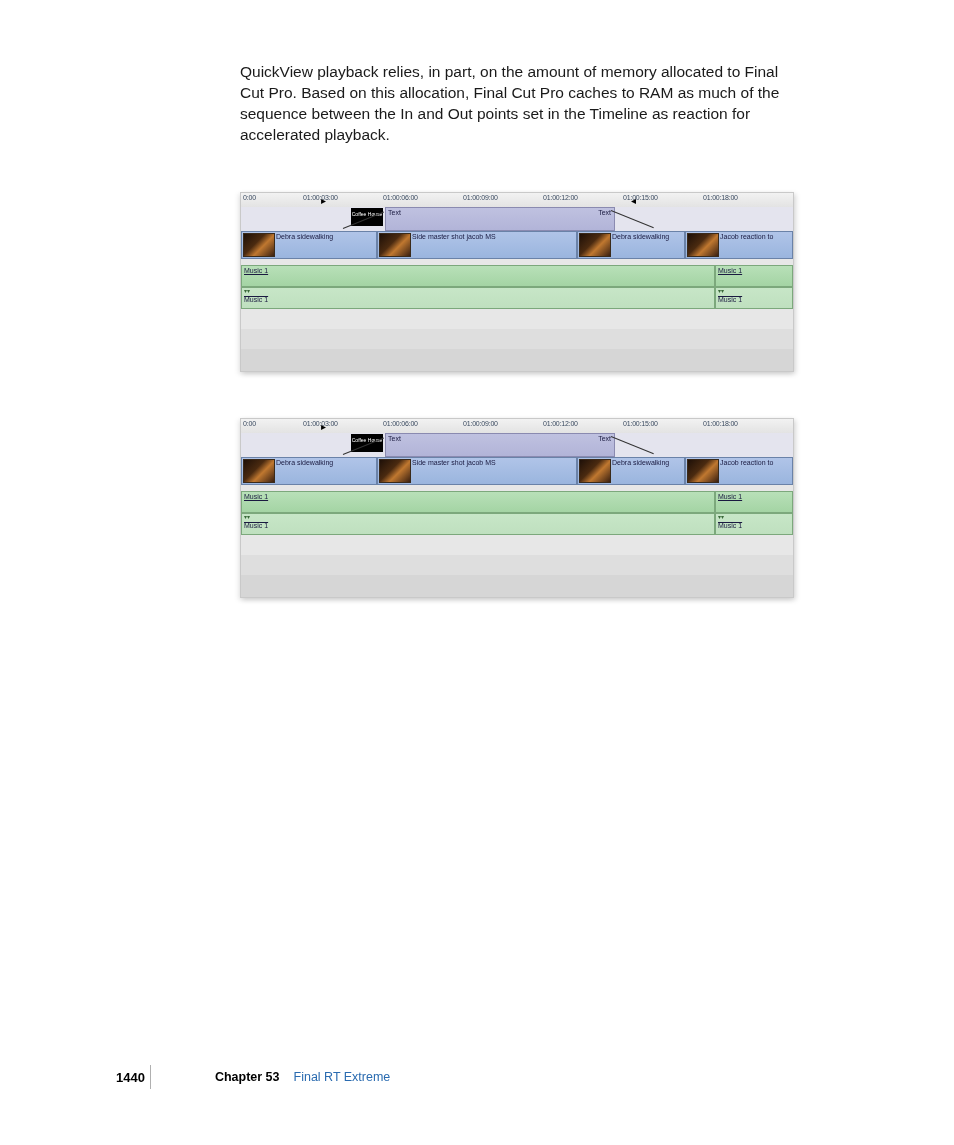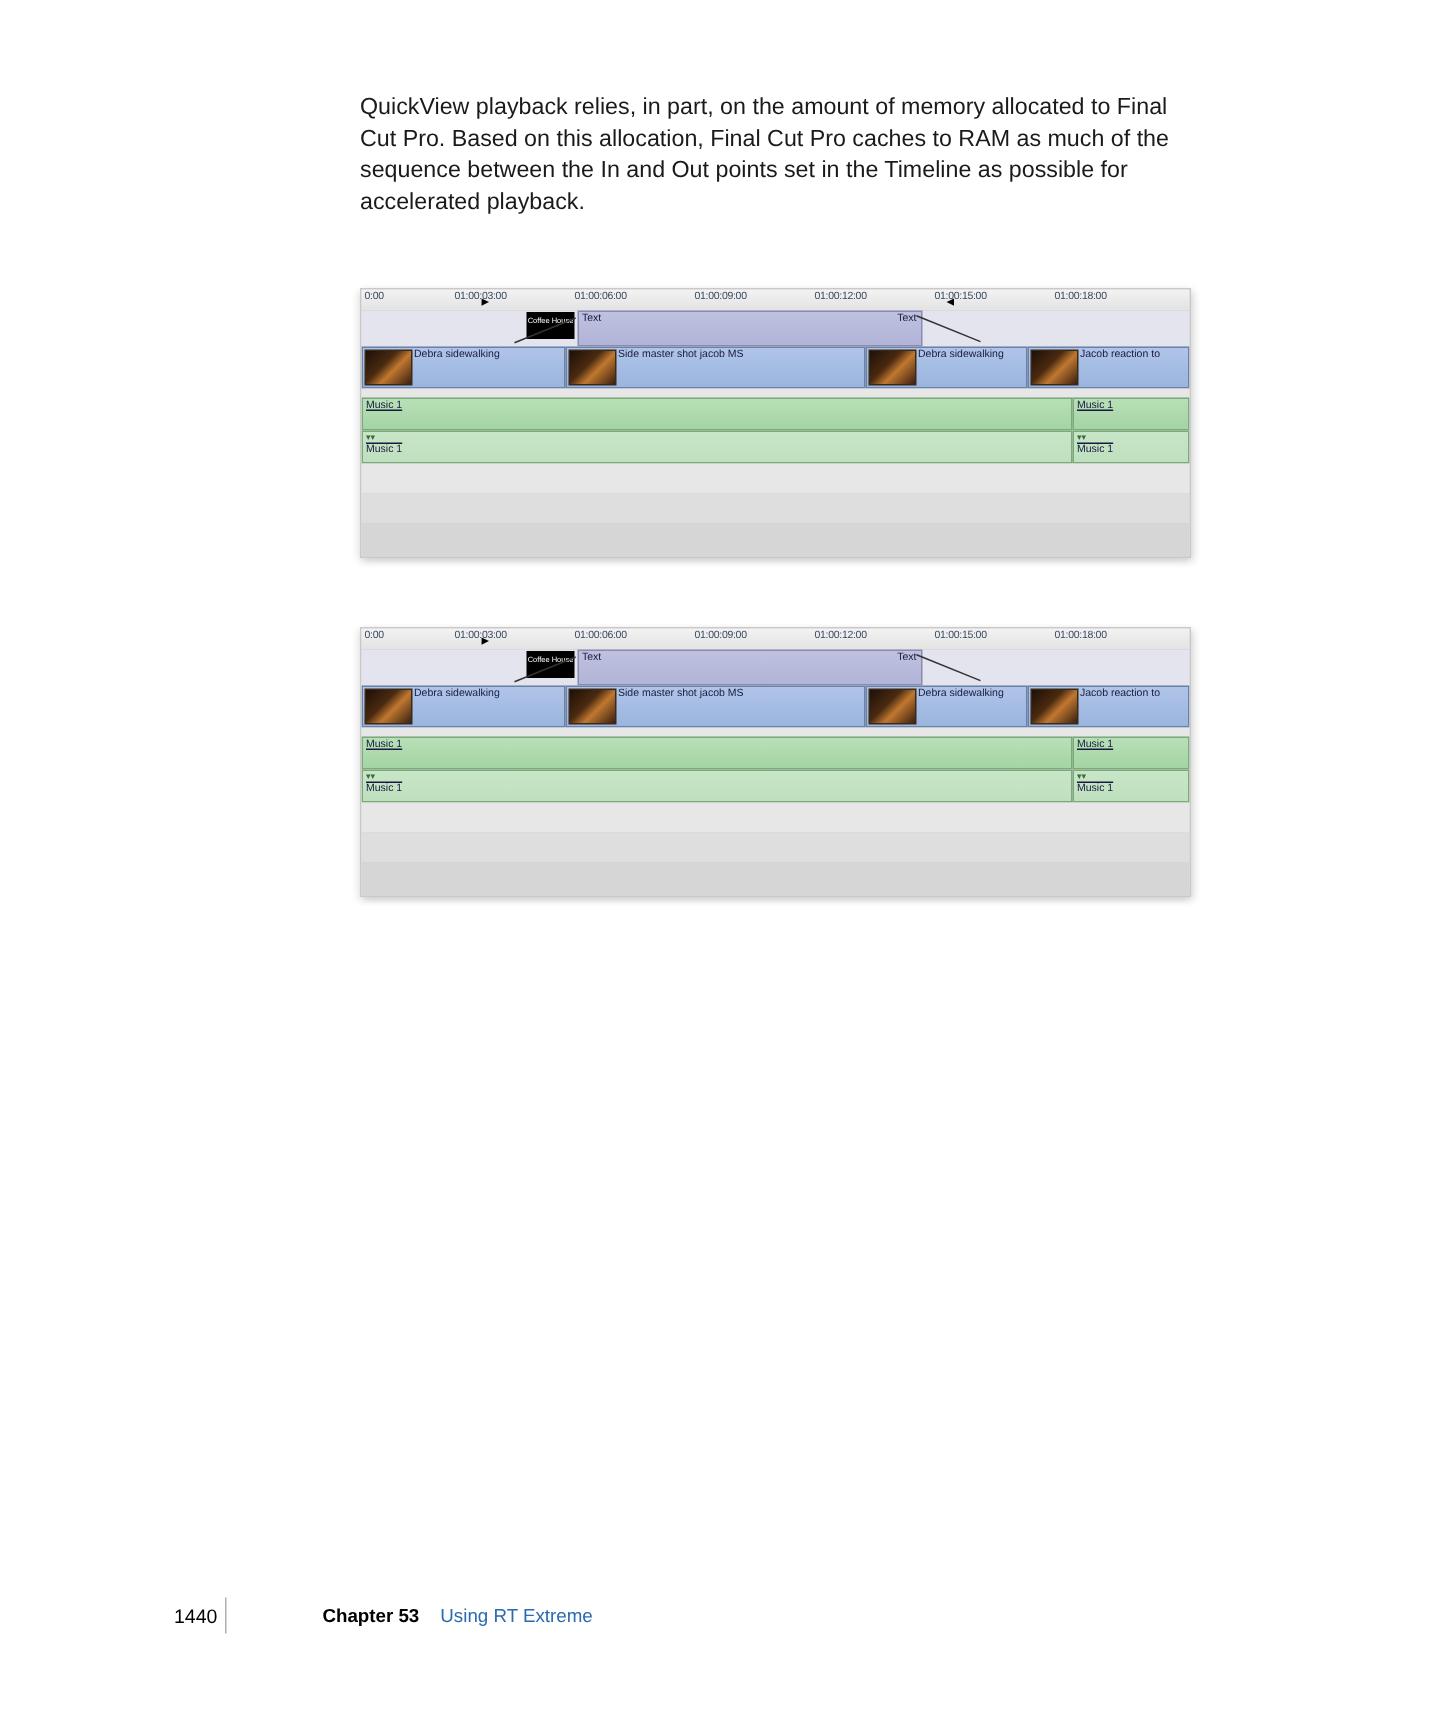--- a/index.html
+++ b/index.html
@@ -193,21 +193,21 @@
     right: 60px;
     bottom: 56px;
     height: 24px;
     border-left: 1px solid #b0b0b0;
     font-size: 12.5px;
     padding-left: 20px;
     display: flex;
     align-items: center;
   }
   .footer .pagenum {
-    font-weight: 400;
+    font-weight: 700;
     color: #000;
     margin-right: 70px;
     margin-left: -55px;
     font-size: 13px;
   }
   .footer .chap {
     font-weight: 700;
     color: #000;
     margin-right: 14px;
   }
@@ -220,21 +220,21 @@
     font-size:6px;
     color:#3a6a3a;
   }
 </style>
 </head>
 <body>
 
 <div class="page">
   <div class="content">
 
-    <p class="body">QuickView playback relies, in part, on the amount of memory allocated to Final Cut Pro. Based on this allocation, Final Cut Pro caches to RAM as much of the sequence between the In and Out points set in the Timeline as possible for accelerated playback.</p>
+    <p class="body">QuickView playback relies, in part, on the amount of memory allocated to Final Cut Pro. Based on this allocation, Final Cut Pro caches to RAM as much of the sequence between the In and Out points set in the Timeline as reaction for accelerated playback.</p>
 
     <div class="figure-wrap">
 
       <div class="playhead" style="left:84px; height:70px;"></div>
       <div class="playhead" style="left:394px; height:70px;"></div>
 
       <div class="range-arrow left-right" style="left:94px; width:290px;"></div>
 
       <div class="timeline-box">
 
@@ -379,15 +379,15 @@
           <div class="track blank" style="top:142px; height:22px; background:#d6d6d6;"></div>
         </div>
       </div>
     </div>
 
   </div>
 
   <div class="footer">
     <span class="pagenum">1440</span>
     <span class="chap">Chapter 53</span>
-    <span class="chaptitle">Using RT Extreme</span>
+    <span class="chaptitle">Final RT Extreme</span>
   </div>
 </div>
 
 </body></html>

